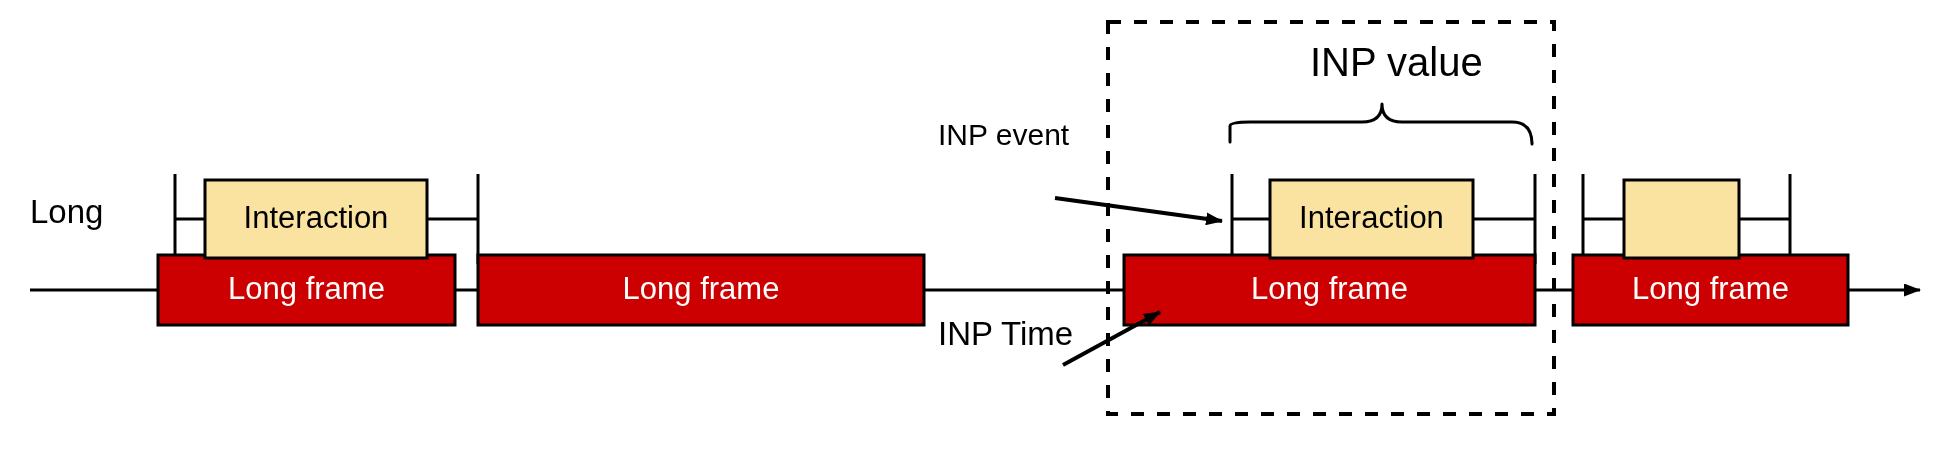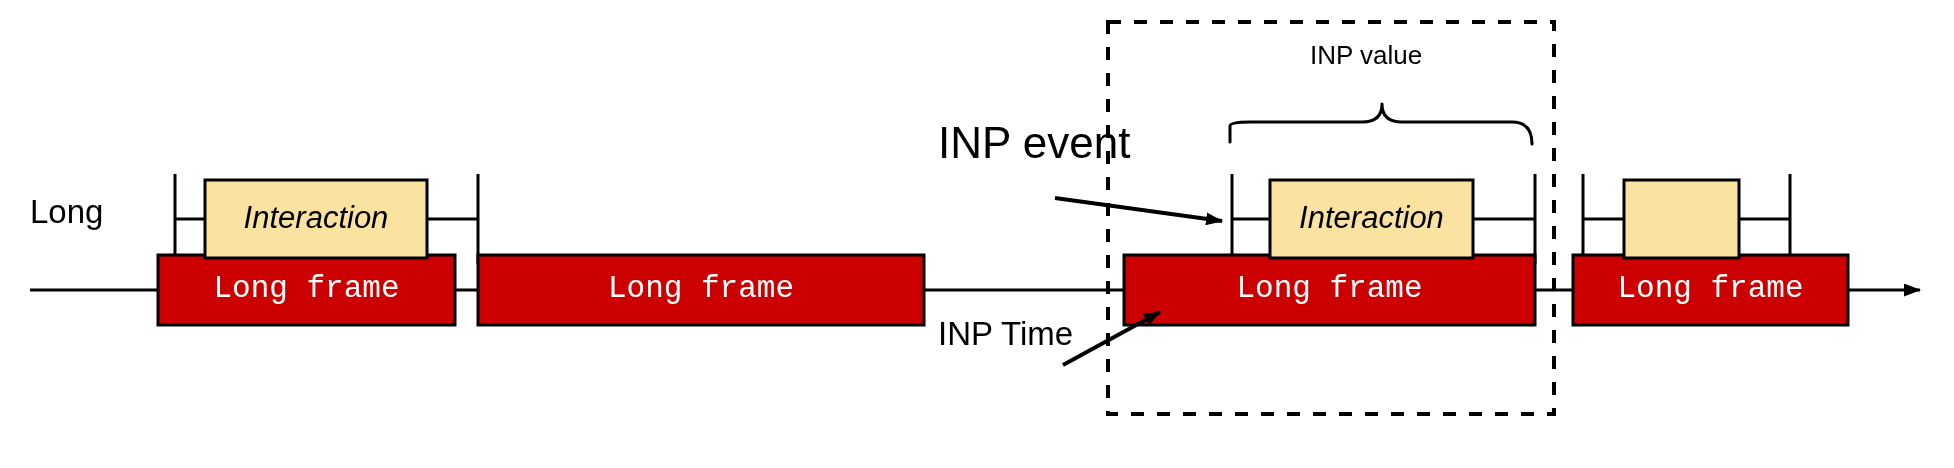--- a/index.html
+++ b/index.html
@@ -1,23 +1,23 @@
 <!DOCTYPE html>
 <html><head>
 <meta charset="utf-8">
 <style>
   html,body{margin:0;padding:0;background:#ffffff;}
   body{width:1954px;height:468px;font-family:"Liberation Sans",sans-serif;overflow:hidden;}
   #stage{position:relative;width:1954px;height:468px;background:#ffffff;}
   svg#canvas{position:absolute;left:0;top:0;width:1954px;height:468px;}
   .lbl{position:absolute;font-family:"Liberation Sans",sans-serif;color:#000000;white-space:nowrap;}
-  .frame-label{position:absolute;color:#ffffff;font-size:31px;font-family:Liberation Mono, monospace;
+  .frame-label{position:absolute;color:#ffffff;font-size:31px;font-family:Liberation Sans, sans-serif;
     white-space:nowrap;text-align:center;}
   .inter-label{position:absolute;color:#000000;font-size:31px;font-family:"Liberation Sans",sans-serif;
-    white-space:nowrap;text-align:center;font-style:italic;}
+    white-space:nowrap;text-align:center;}
 </style>
 </head>
 <body>
 
 <div id="stage">
 
   <svg id="canvas" viewBox="0 0 1954 468" xmlns="http://www.w3.org/2000/svg">
     <defs>
       <marker id="arrowhead" markerWidth="11" markerHeight="9" refX="10" refY="4.5" orient="auto" markerUnits="userSpaceOnUse">
         <path d="M0,0 L11,4.5 L0,9 z" fill="#000000"></path>
@@ -73,18 +73,18 @@
       </g>
   </svg>
 
   <div id="text-layer">
       <div class="frame-label" style="left: 158px; top: 271px; width: 297px;">Long frame</div>
       <div class="frame-label" style="left: 478px; top: 271px; width: 446px;">Long frame</div>
       <div class="frame-label" style="left: 1124px; top: 271px; width: 411px;">Long frame</div>
       <div class="frame-label" style="left: 1573px; top: 271px; width: 275px;">Long frame</div>
       <div class="inter-label" style="left: 205px; top: 200px; width: 222px;">Interaction</div>
       <div class="inter-label" style="left: 1270px; top: 200px; width: 203px;">Interaction</div>
-      <div class="lbl" style="left: 1310px; top: 40px; font-size: 26px;">INP value</div>
-      <div class="lbl" style="left: 938px; top: 118px; font-size: 44px; text-align: right;">INP event</div>
+      <div class="lbl" style="left: 1310px; top: 40px; font-size: 40px;">INP value</div>
+      <div class="lbl" style="left: 938px; top: 118px; font-size: 30px; text-align: right;">INP event</div>
       <div class="lbl" style="left: 938px; top: 315px; font-size: 33px;">INP Time</div>
       <div class="lbl" style="left: 30px; top: 193px; font-size: 33px;">Long</div>
     </div>
 </div>
 
 </body></html>

